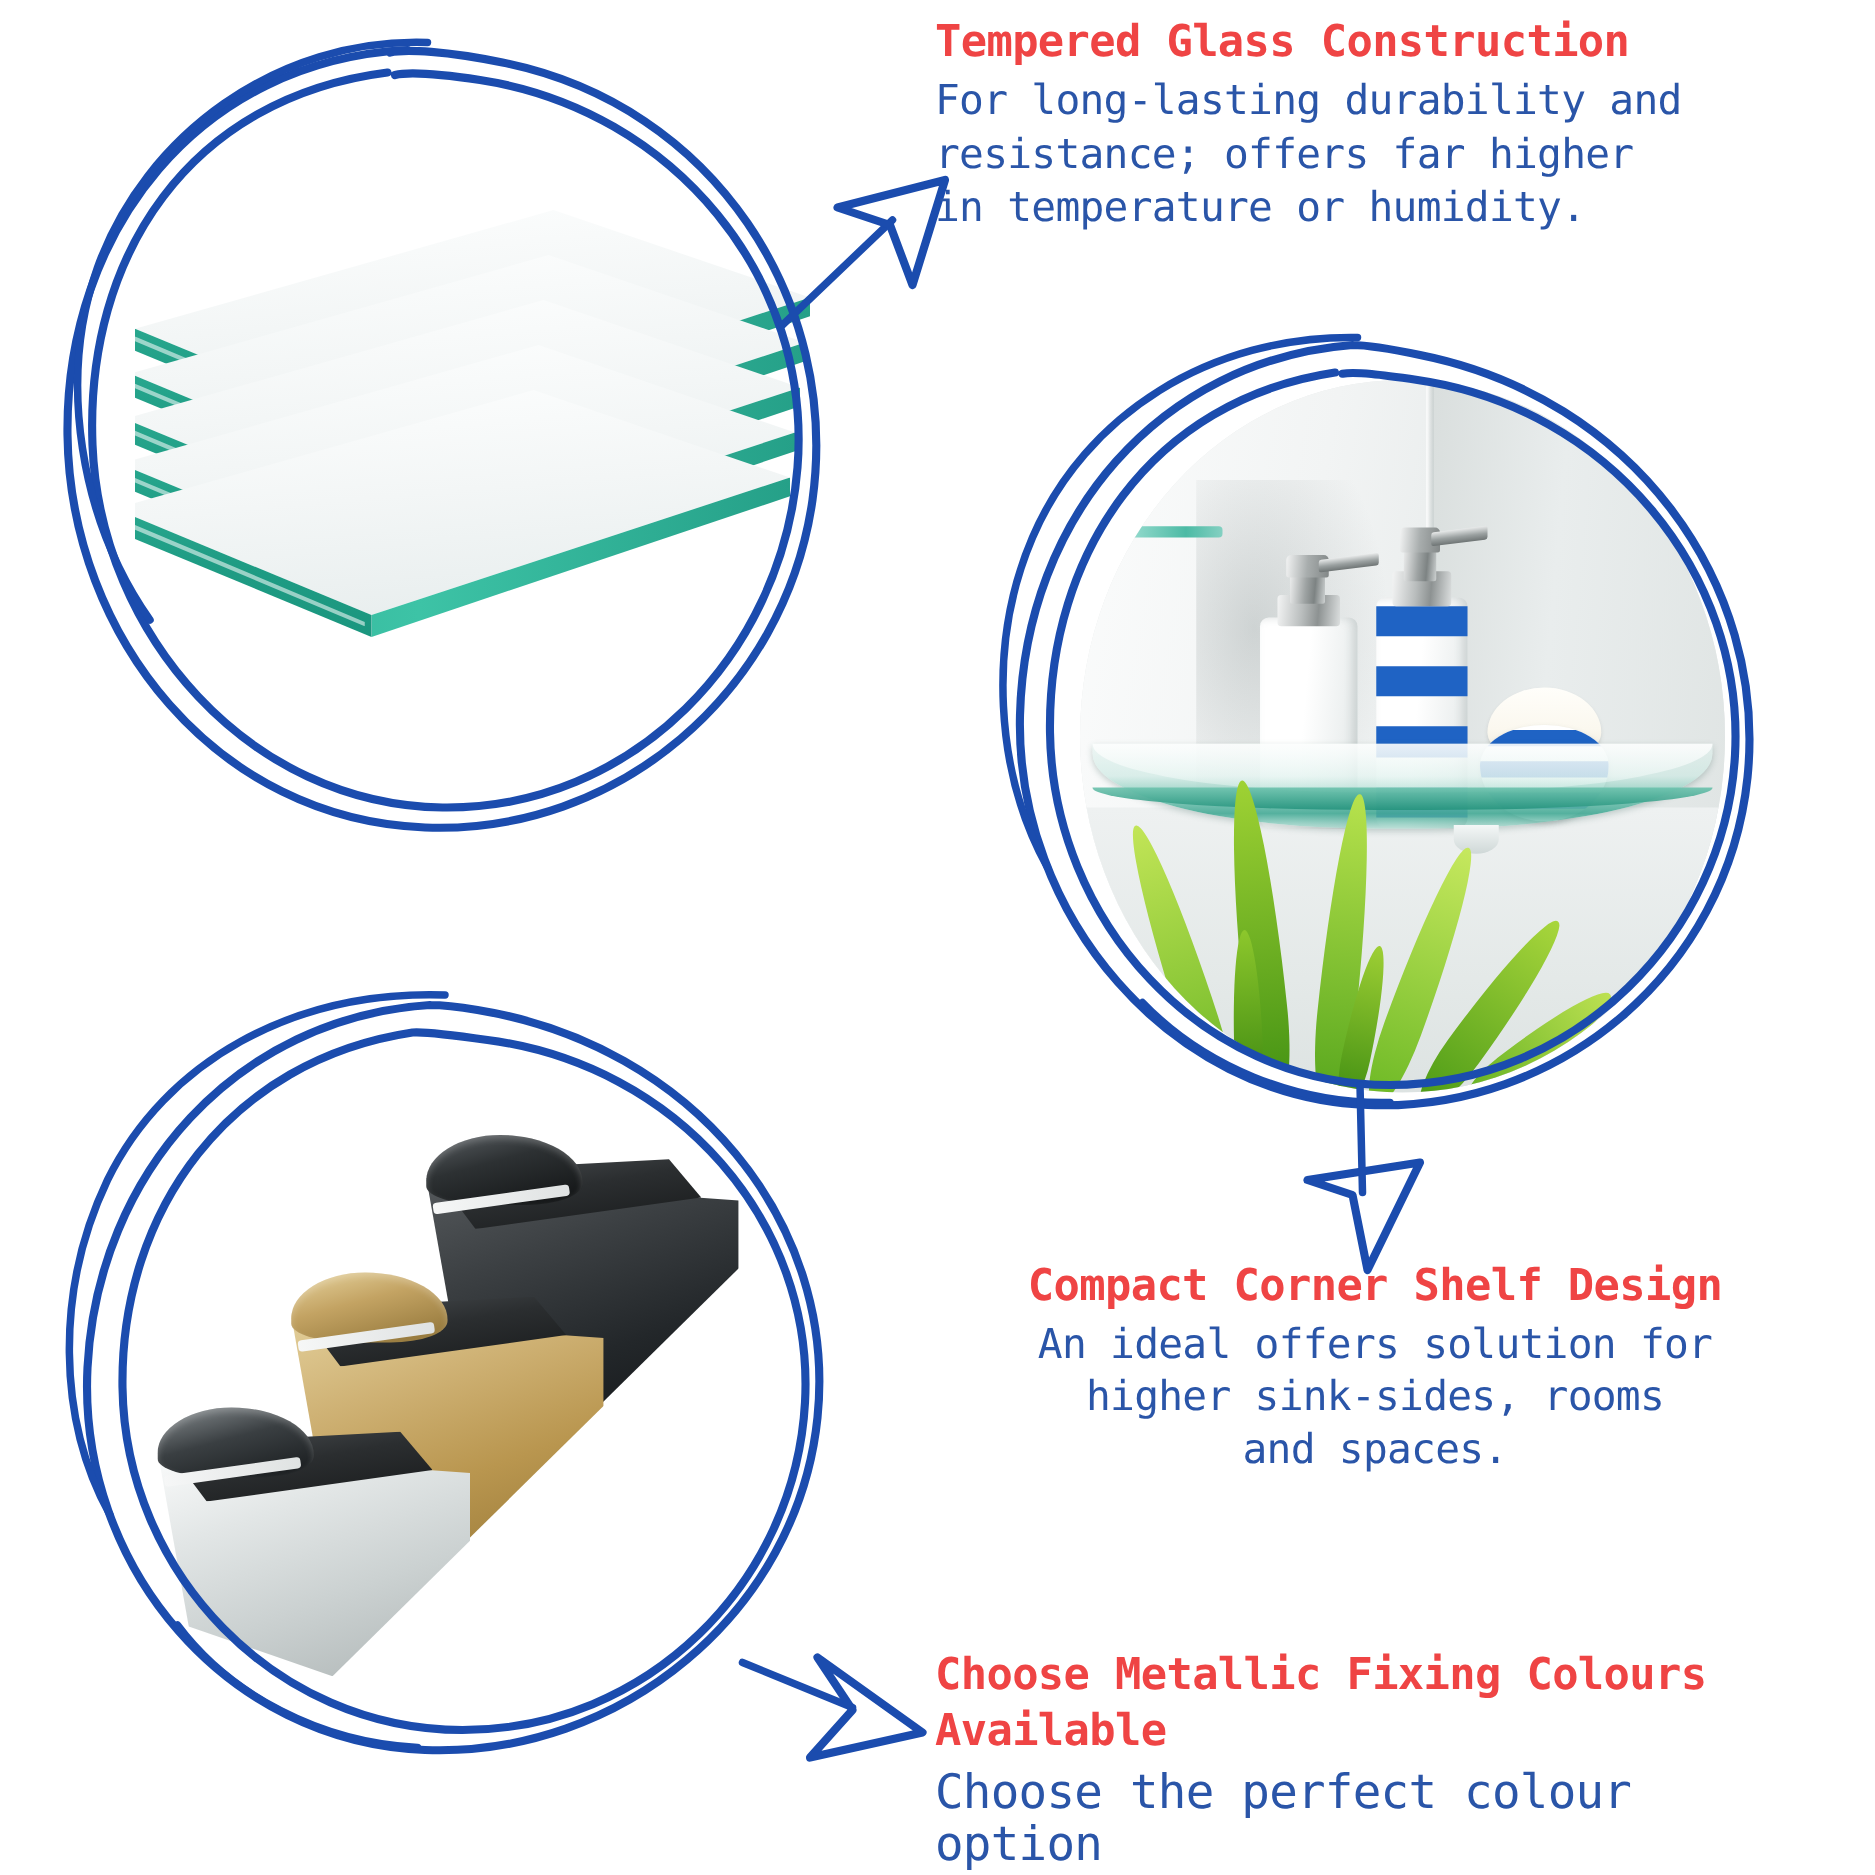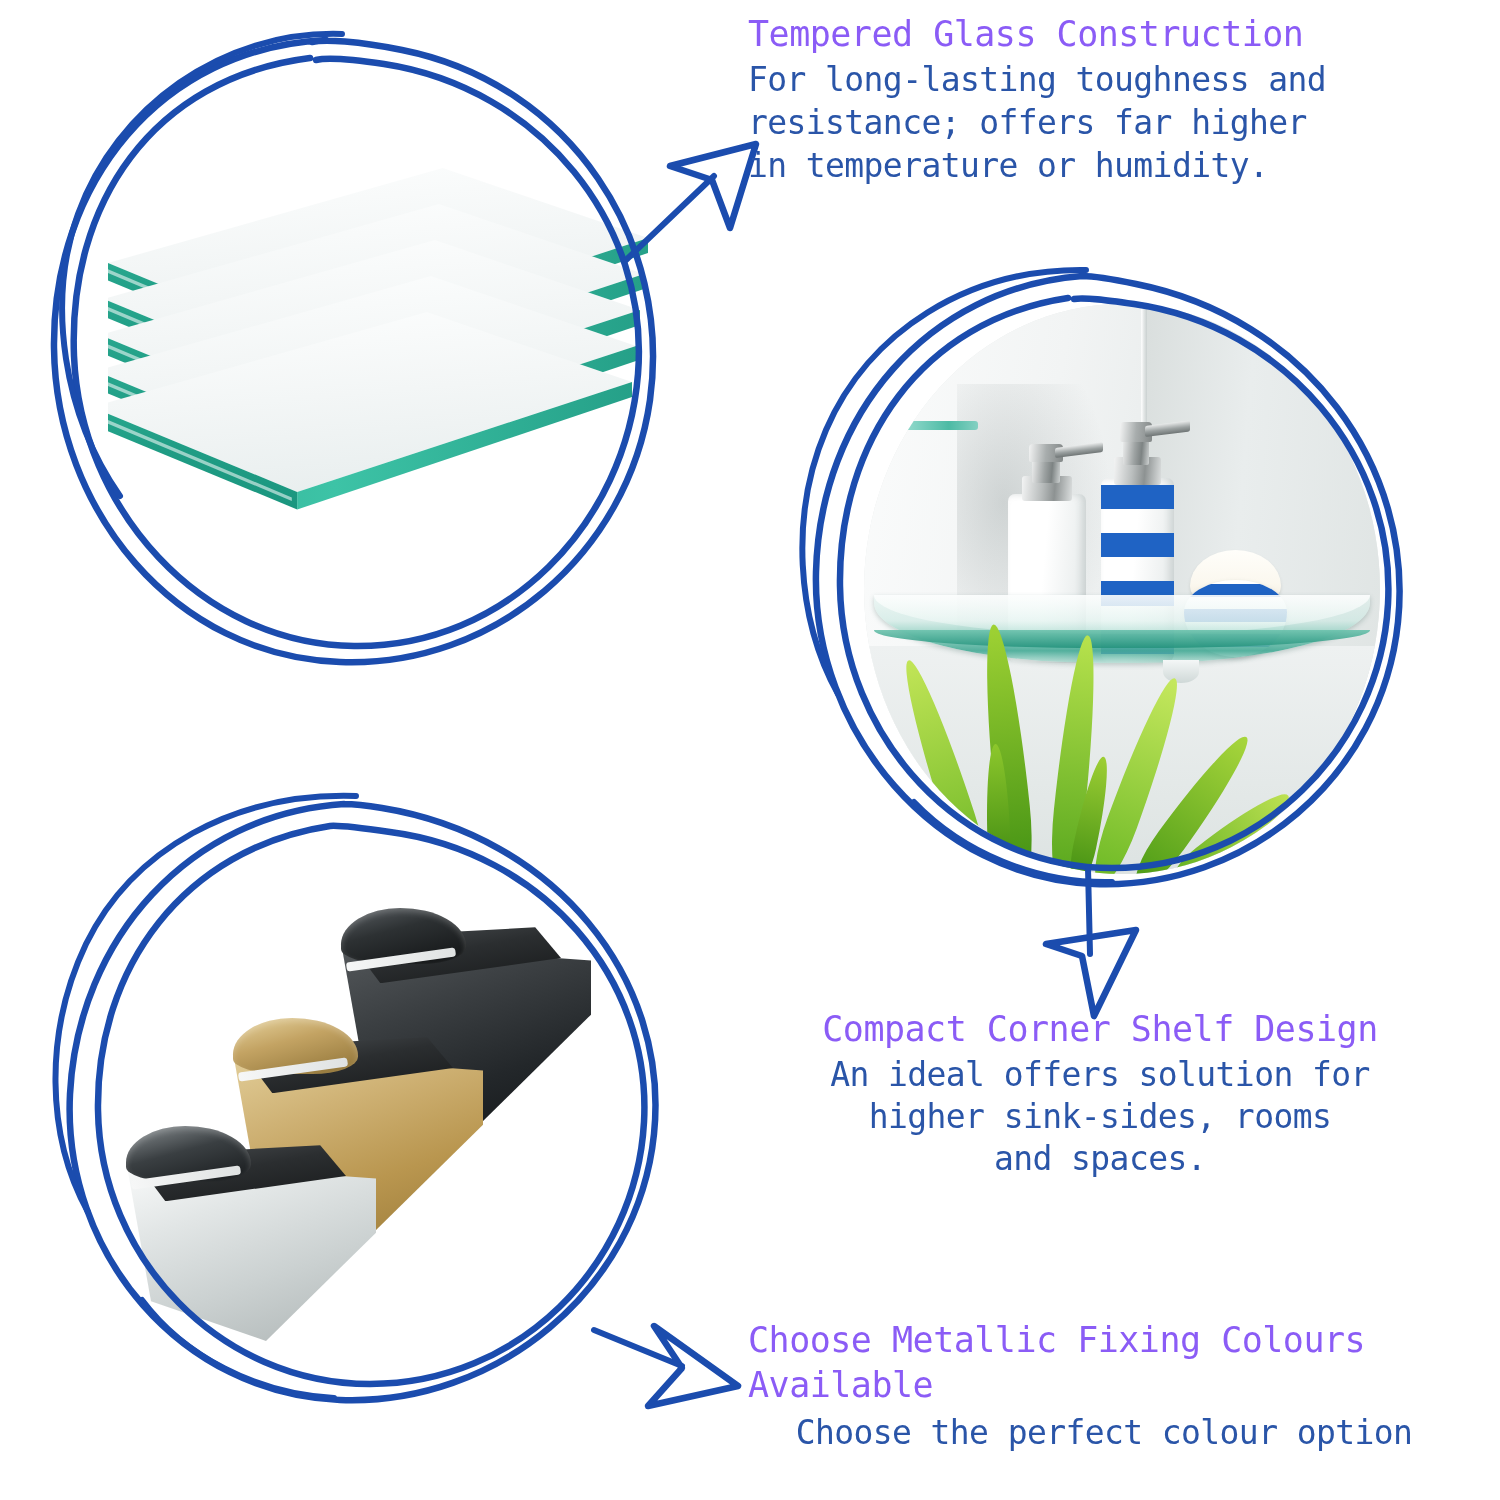--- a/index.html
+++ b/index.html
@@ -8,38 +8,38 @@
     width:1500px;height:1500px;overflow:hidden;position:relative;
     font-family:"DejaVu Sans Mono","Liberation Mono",monospace;
     -webkit-font-smoothing:antialiased;
   }
   .stage{position:absolute;inset:0;width:1500px;height:1500px;background:#fff;}
 
   
   .txtblock{position:absolute;color:#1b4ea8;}
   .heading{
     font-family:"DejaVu Sans Mono","Liberation Mono",monospace;
-    font-weight:400;color:#8b5cf6;letter-spacing:-0.5px;
+    font-weight:700;color:#ef4444;letter-spacing:-0.5px;
   }
   .body{
     font-family:"DejaVu Sans Mono","Liberation Mono",monospace;
     font-weight:400;color:#2a55a8;letter-spacing:-0.6px;
   }
 
   #tb1{left:748px;top:12px;width:700px;}
   #tb1 .heading{font-size:35px;line-height:44px;}
   #tb1 .body{font-size:33px;line-height:43px;margin-top:2px;}
 
   #tb2{left:748px;top:1006px;width:704px;text-align:center;}
   #tb2 .heading{font-size:35px;line-height:46px;}
   #tb2 .body{font-size:33px;line-height:42px;margin-top:2px;}
 
   #tb3{left:748px;top:1318px;width:712px;}
   #tb3 .heading{font-size:35px;line-height:45px;}
-  #tb3 .body{font-size:33px;line-height:42px;margin-top:4px;text-align:center;}
+  #tb3 .body{font-size:38px;line-height:42px;margin-top:4px;}
 
   
   .circlewrap{position:absolute;}
   .circlewrap svg{position:absolute;left:0;top:0;overflow:visible;}
   .photo{position:absolute;overflow:hidden;}
 
   
   .glassstack{position:absolute;left:0;top:0;width:100%;height:100%;}
   .pane{position:absolute;}
   .pane .top{
@@ -307,21 +307,21 @@
 
     <svg width="210" height="150" viewBox="0 0 210 150" style="left:556px;top:506px;">
       <path class="sk" stroke-width="6" d="M4 36 L92 72"></path>
       <path class="sk" stroke-width="6.5" d="M64 32 L148 92 L58 112 L92 74 Z"></path>
     </svg>
   </div>
 
   <div class="txtblock" id="tb1">
     <div class="heading">Tempered Glass Construction</div>
     <div class="body">
-      <div>For long-lasting toughness and</div>
+      <div>For long-lasting durability and</div>
       <div>resistance; offers far higher</div>
       <div>in temperature or humidity.</div>
     </div>
   </div>
 
   <div class="txtblock" id="tb2">
     <div class="heading">Compact Corner Shelf Design</div>
     <div class="body">
       <div>An ideal offers solution for</div>
       <div>higher sink-sides, rooms</div>

